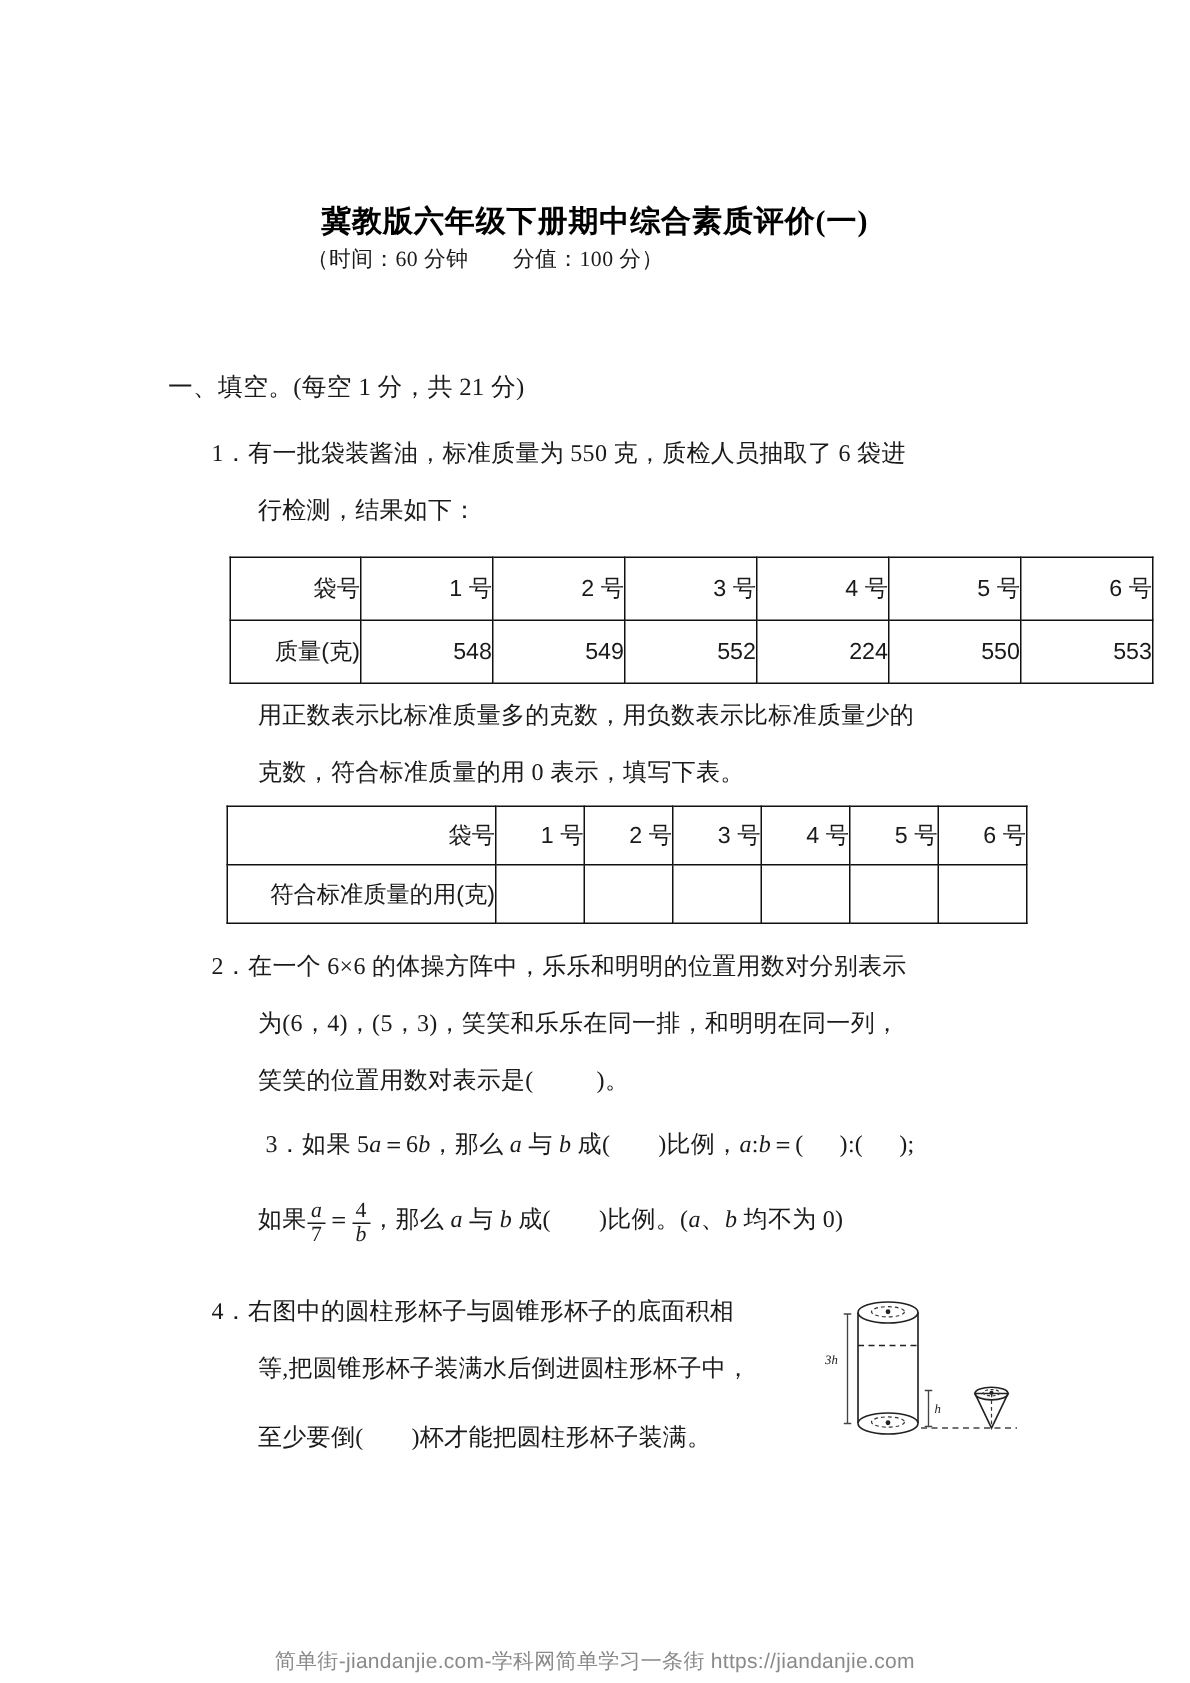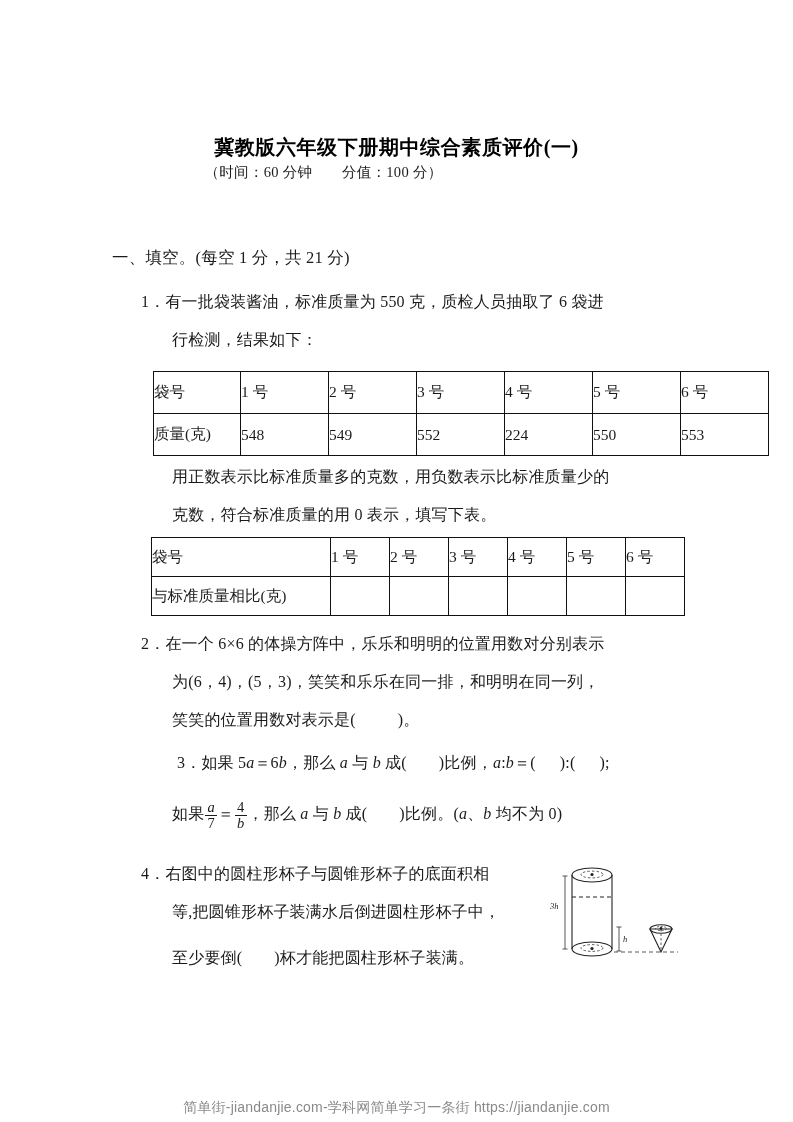--- a/index.html
+++ b/index.html
@@ -67,24 +67,24 @@
   .sp-sm   { display: inline-block; width: 24px; }
 
   
   table.grid {
     position: absolute;
     border-collapse: collapse;
     font-size: 15.5px;
   }
   table.grid td {
     border: 1px solid #111;
-    text-align: left;
+    text-align: right;
     vertical-align: middle;
     padding: 0;
-    font-family: Liberation Serif, serif;
+    font-family: Liberation Sans, sans-serif;
   }
   #table-qualities { left: 153px; top: 371px; }
   #table-qualities td { height: 41px; }
   #table-qualities td.lbl { width: 86px; }
   #table-qualities td.val { width: 87px; }
 
   #table-compare { left: 151px; top: 537px; }
   #table-compare td { height: 38px; }
   #table-compare td.lbl { width: 178px; }
   #table-compare td.val { width: 58px; }
@@ -173,21 +173,21 @@
         <tr>
       <td class="lbl">袋号</td>
       <td class="val">1 号</td>
       <td class="val">2 号</td>
       <td class="val">3 号</td>
       <td class="val">4 号</td>
       <td class="val">5 号</td>
       <td class="val">6 号</td>
     </tr>
     <tr>
-      <td class="lbl">与标准质量相比(克)</td>
+      <td class="lbl">符合标准质量的用(克)</td>
       <td class="val"></td>
       <td class="val"></td>
       <td class="val"></td>
       <td class="val"></td>
       <td class="val"></td>
       <td class="val"></td>
     </tr>
   </tbody>
     </table>
 

